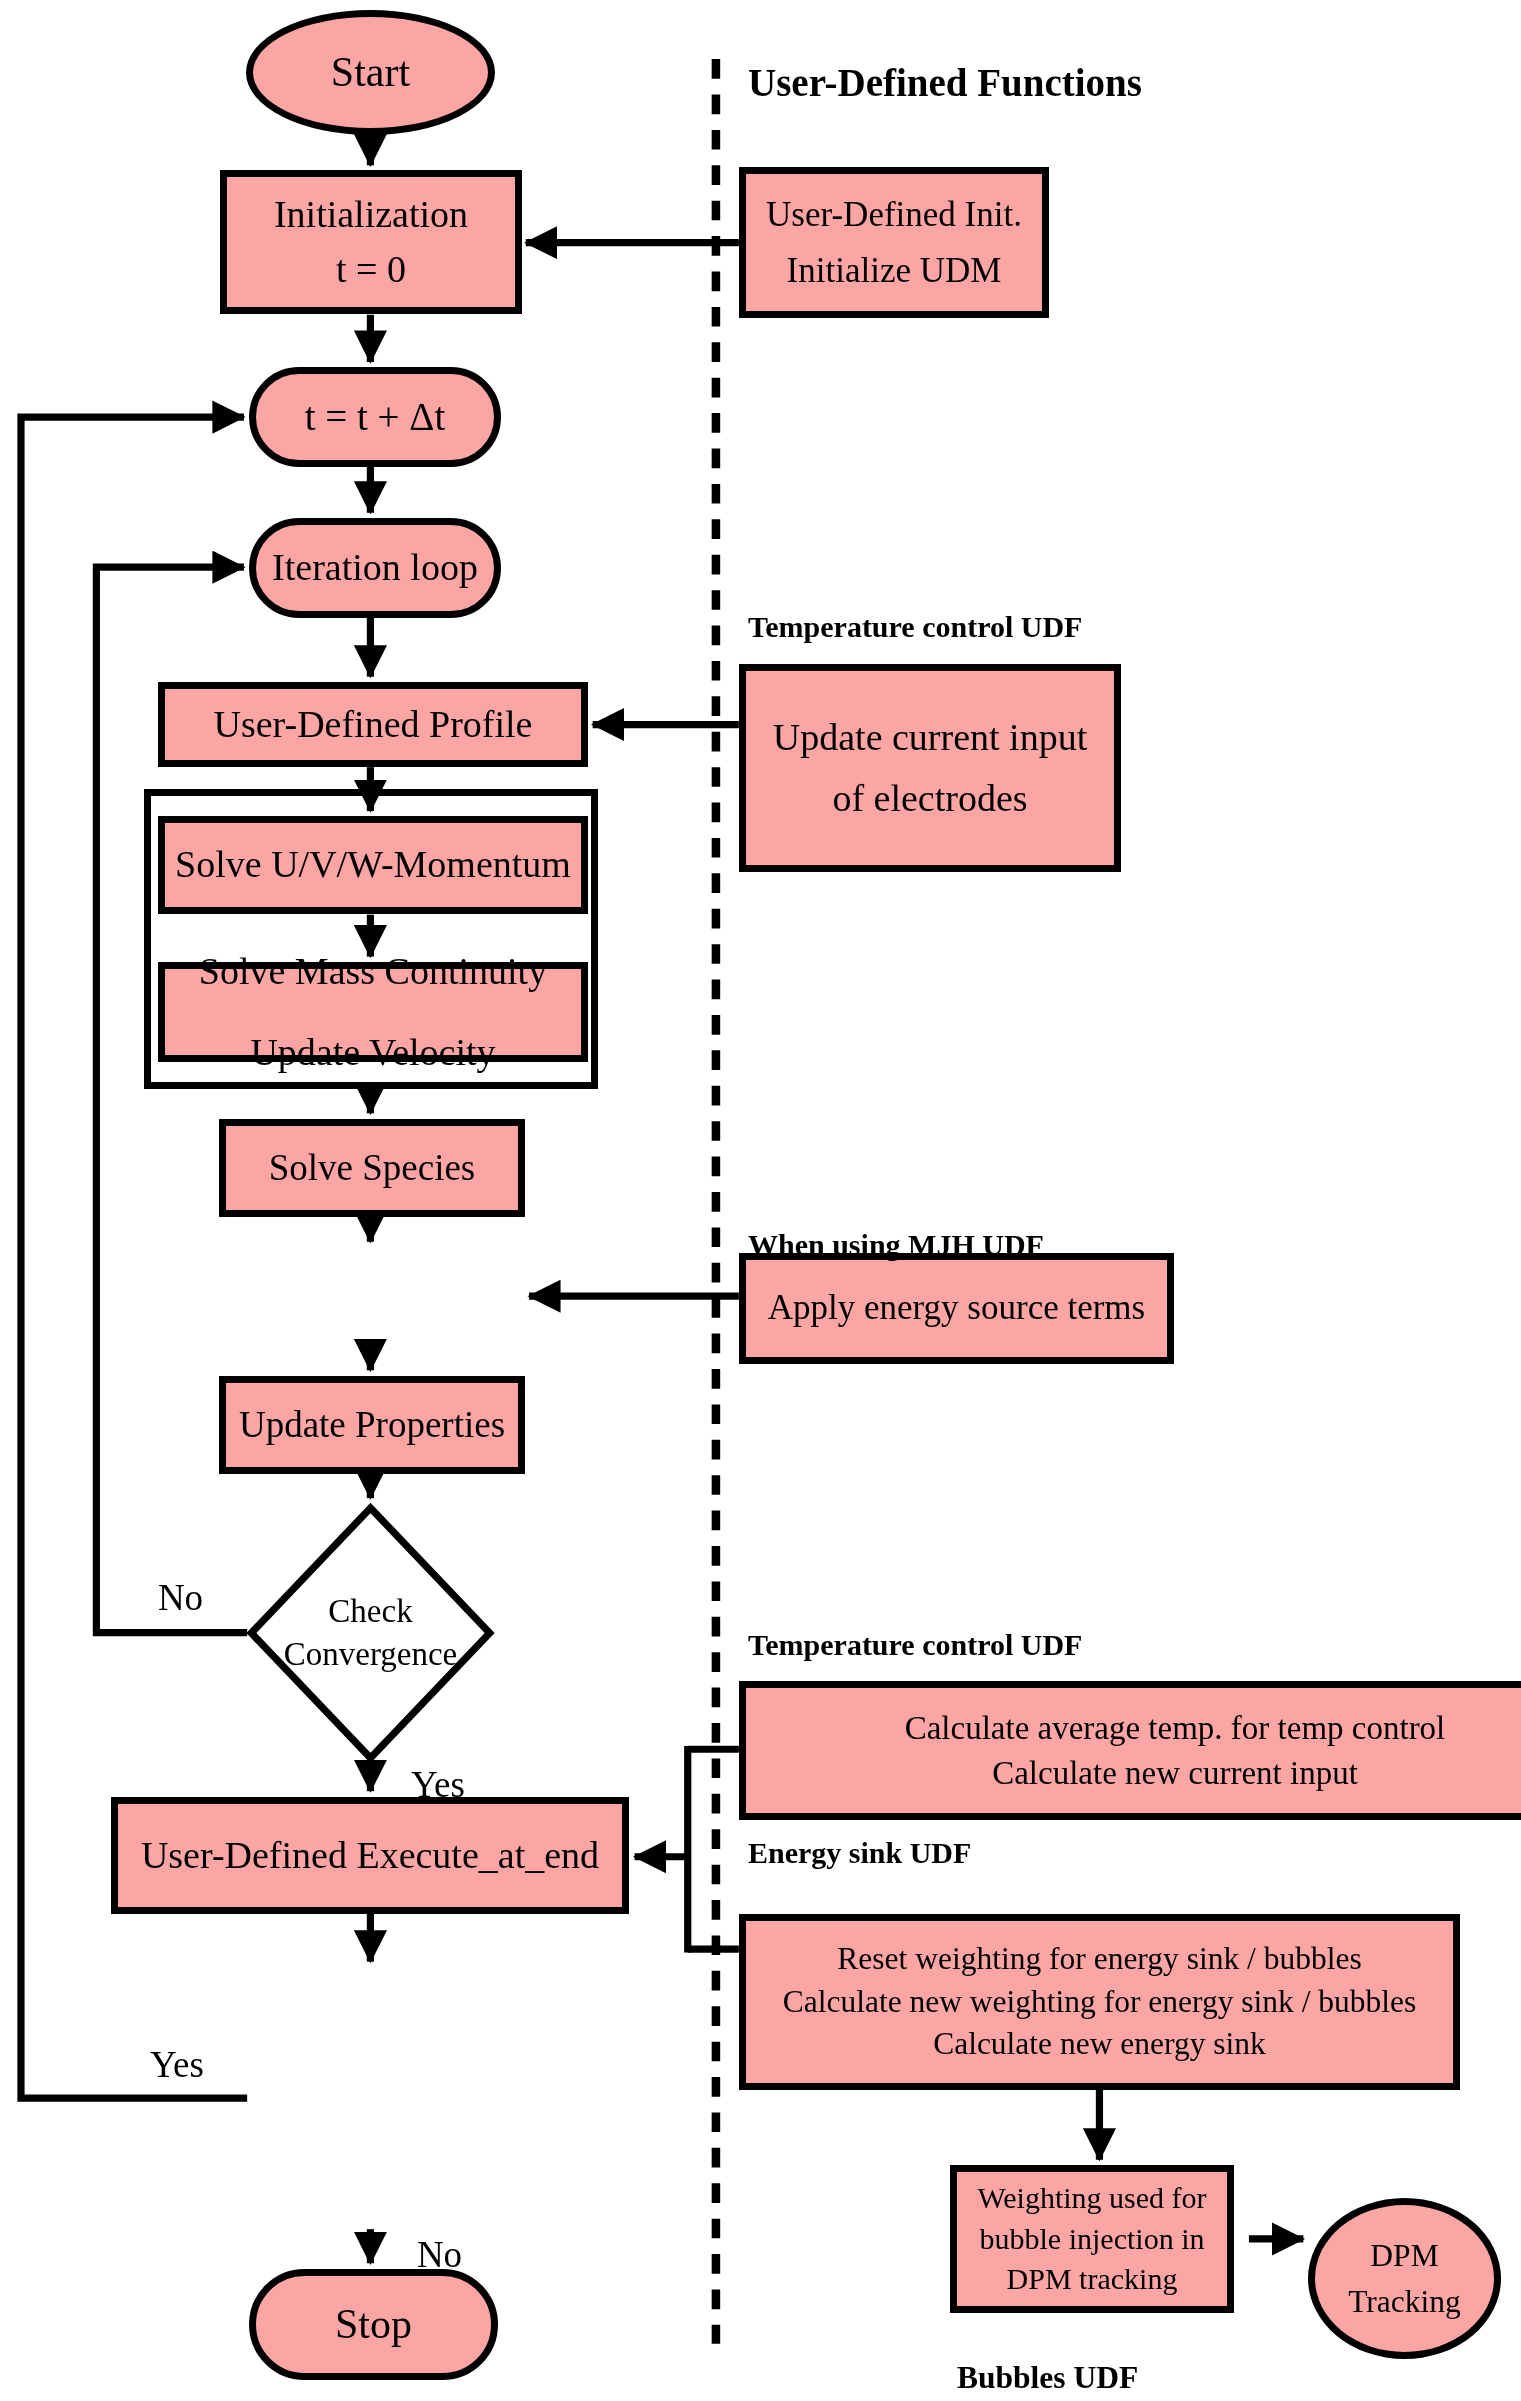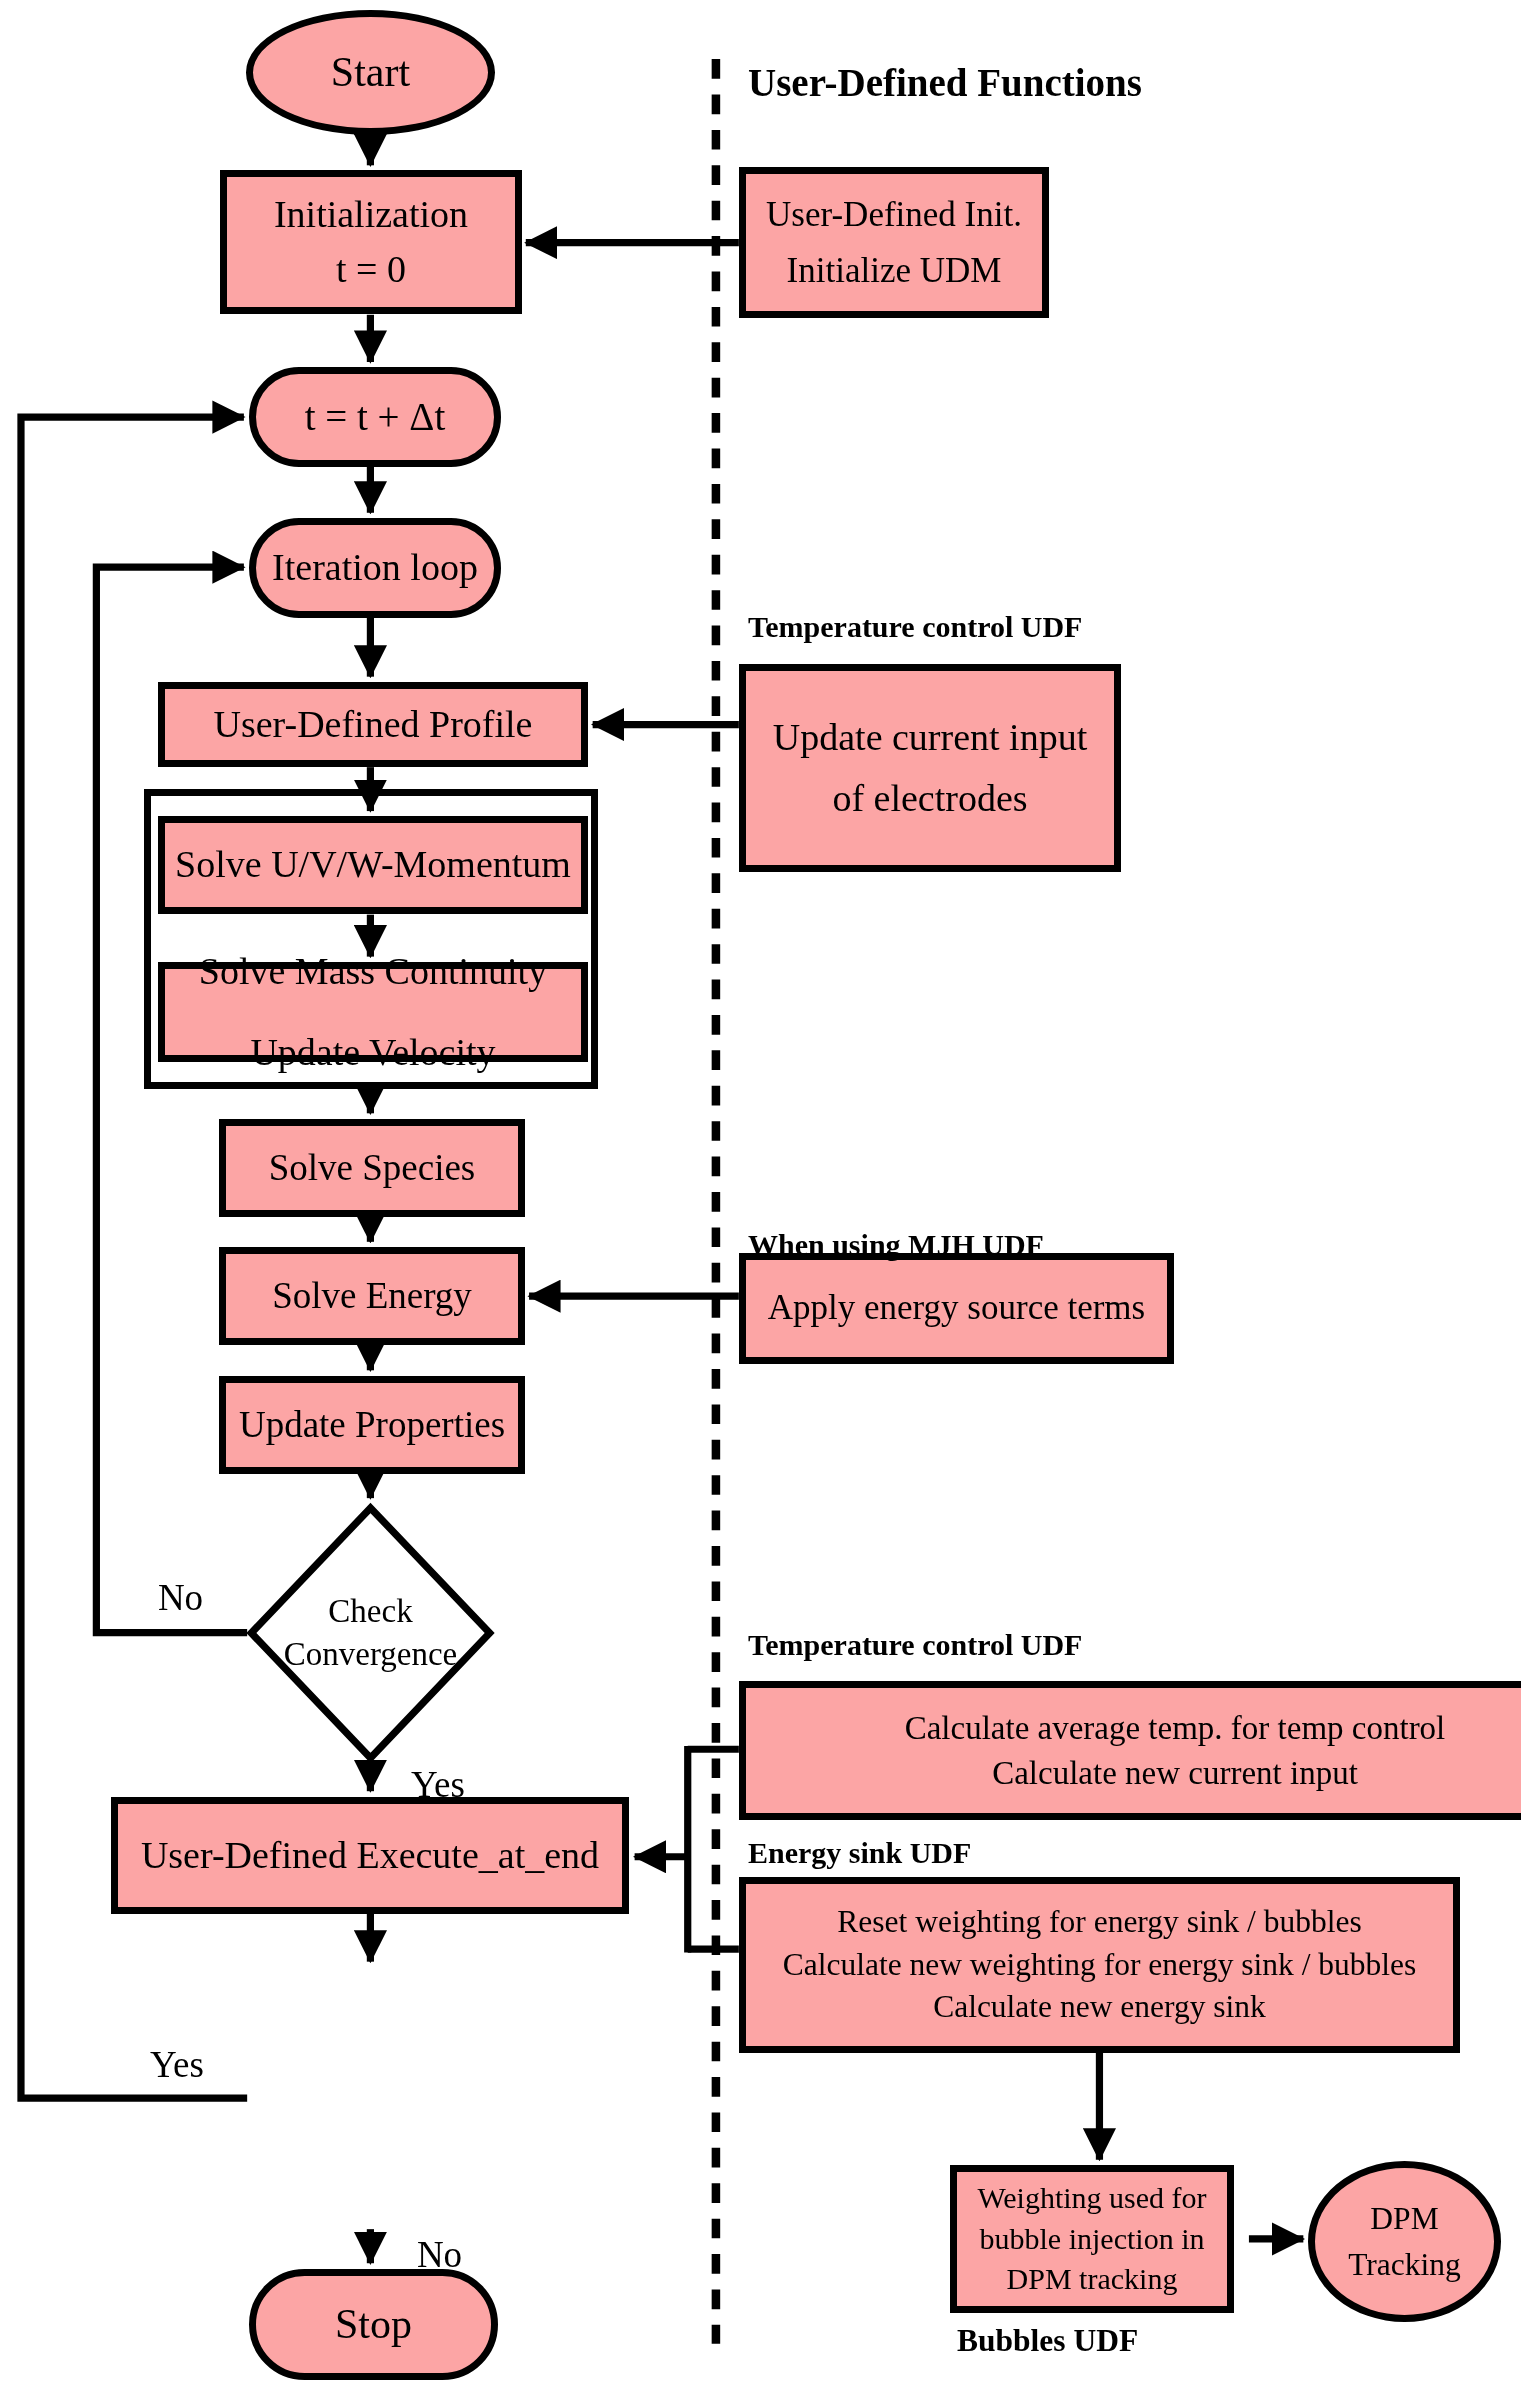--- a/index.html
+++ b/index.html
@@ -45,21 +45,21 @@
     font-size:37px;
     display:flex;align-items:center;justify-content:center;
     white-space:nowrap;
   }
   .fs64{font-size:42px;}
   .fs60{font-size:39px;font-family:Liberation Serif, serif;}
   .fs58{font-size:38px;}
   .fs56{font-size:37px;}
   .fs54{font-size:35px;}
   .fs50{font-size:33px;}
-  .fs48{font-size:31.5px;}
+  .fs48{font-size:31.5px;margin-top:37px;}
   .fs46{font-size:30px;}
   .lh16{line-height:1.6;}
   .lh13{line-height:1.3;gap:32px;}
   .lh135{line-height:1.35;}
 </style>
 </head>
 <body>
 
 <div id="canvas">
 
@@ -131,23 +131,20 @@
   </div>
   <div class="node fs58 lh13" style="left:158px;top:962px;width:430px;height:100px;">
     <div>Solve Mass Continuity</div>
     <div>Update Velocity</div>
   </div>
 
   <div class="node fs56" style="left:219px;top:1119px;width:306px;height:98px;">
     <div>Solve Species</div>
   </div>
 
-  <div class="node fs56" style="left:219px;top:1247px;width:306px;height:98px;">
-    <div>Solve Energy</div>
-  </div>
 
   <div class="node fs56" style="left:219px;top:1376px;width:306px;height:98px;">
     <div>Update Properties</div>
   </div>
 
   <div class="diamond" style="left:247px;top:1504px;width:247px;height:258px;">
     <svg width="247" height="258" viewBox="0 0 376 394">
       <polygon points="188,6 370,197 188,388 6,197" fill="#fff" stroke="#000" stroke-width="11"></polygon>
     </svg>
     <div class="dtext fs50">

